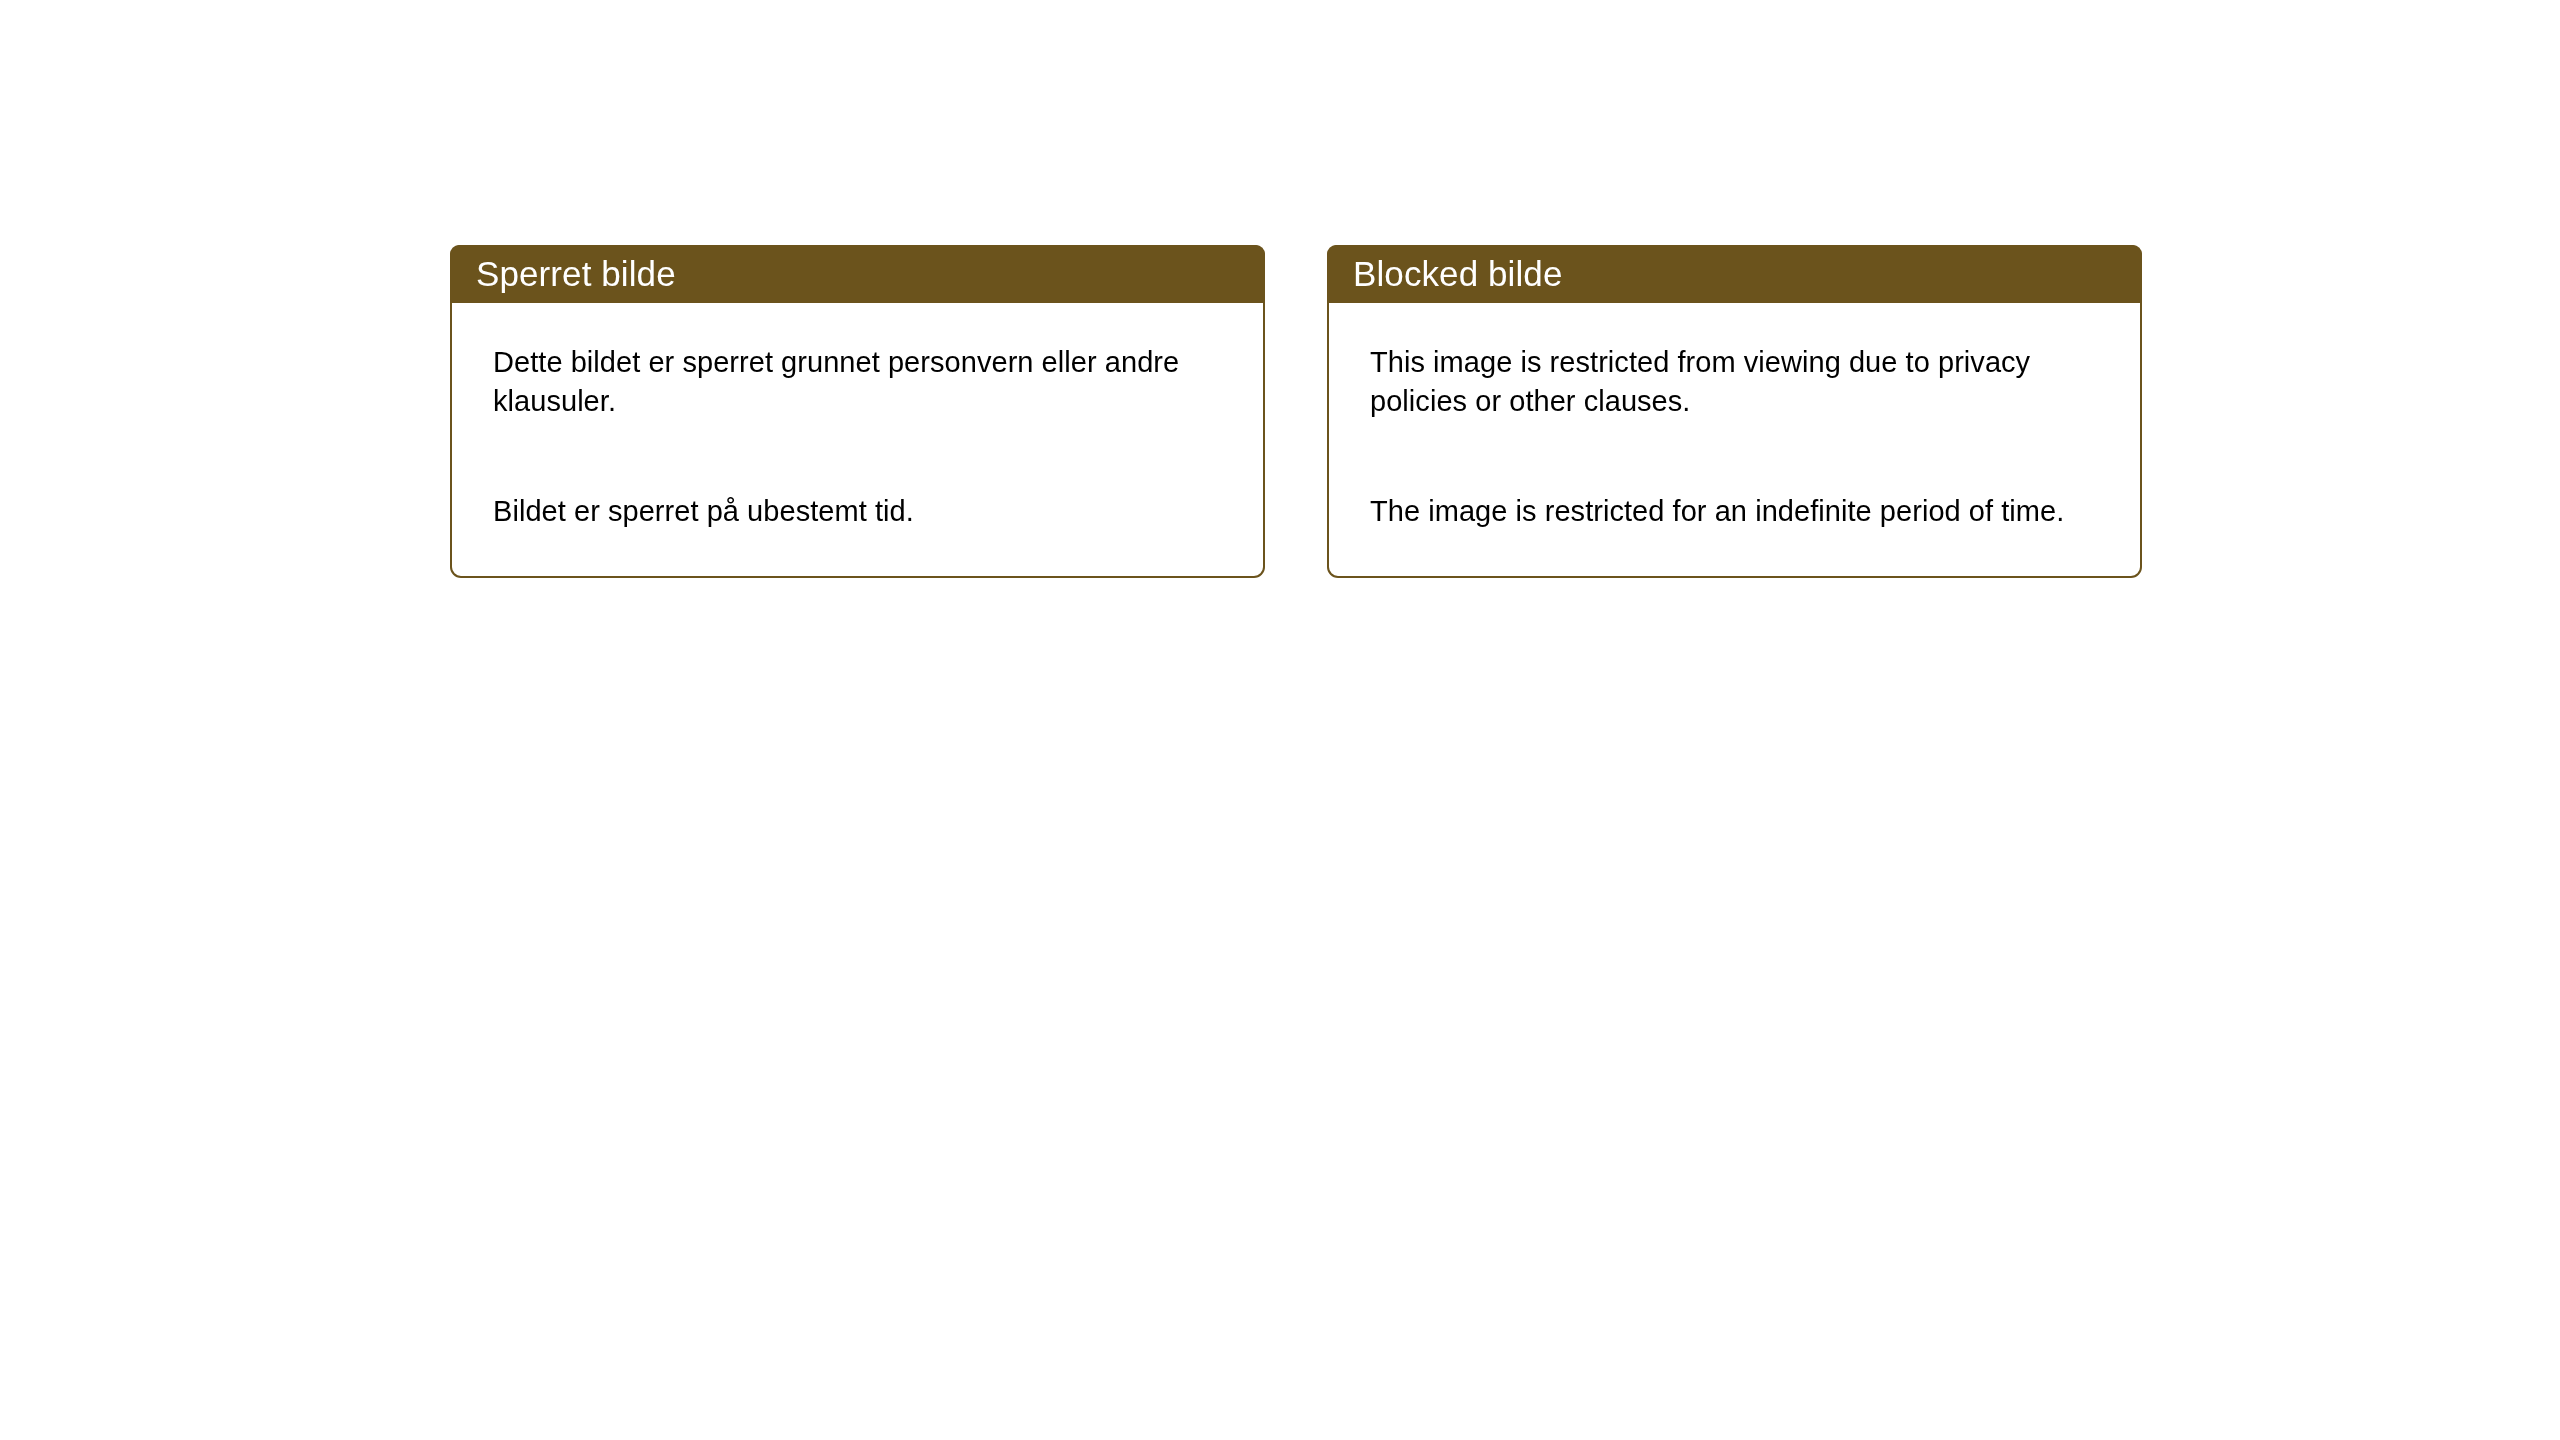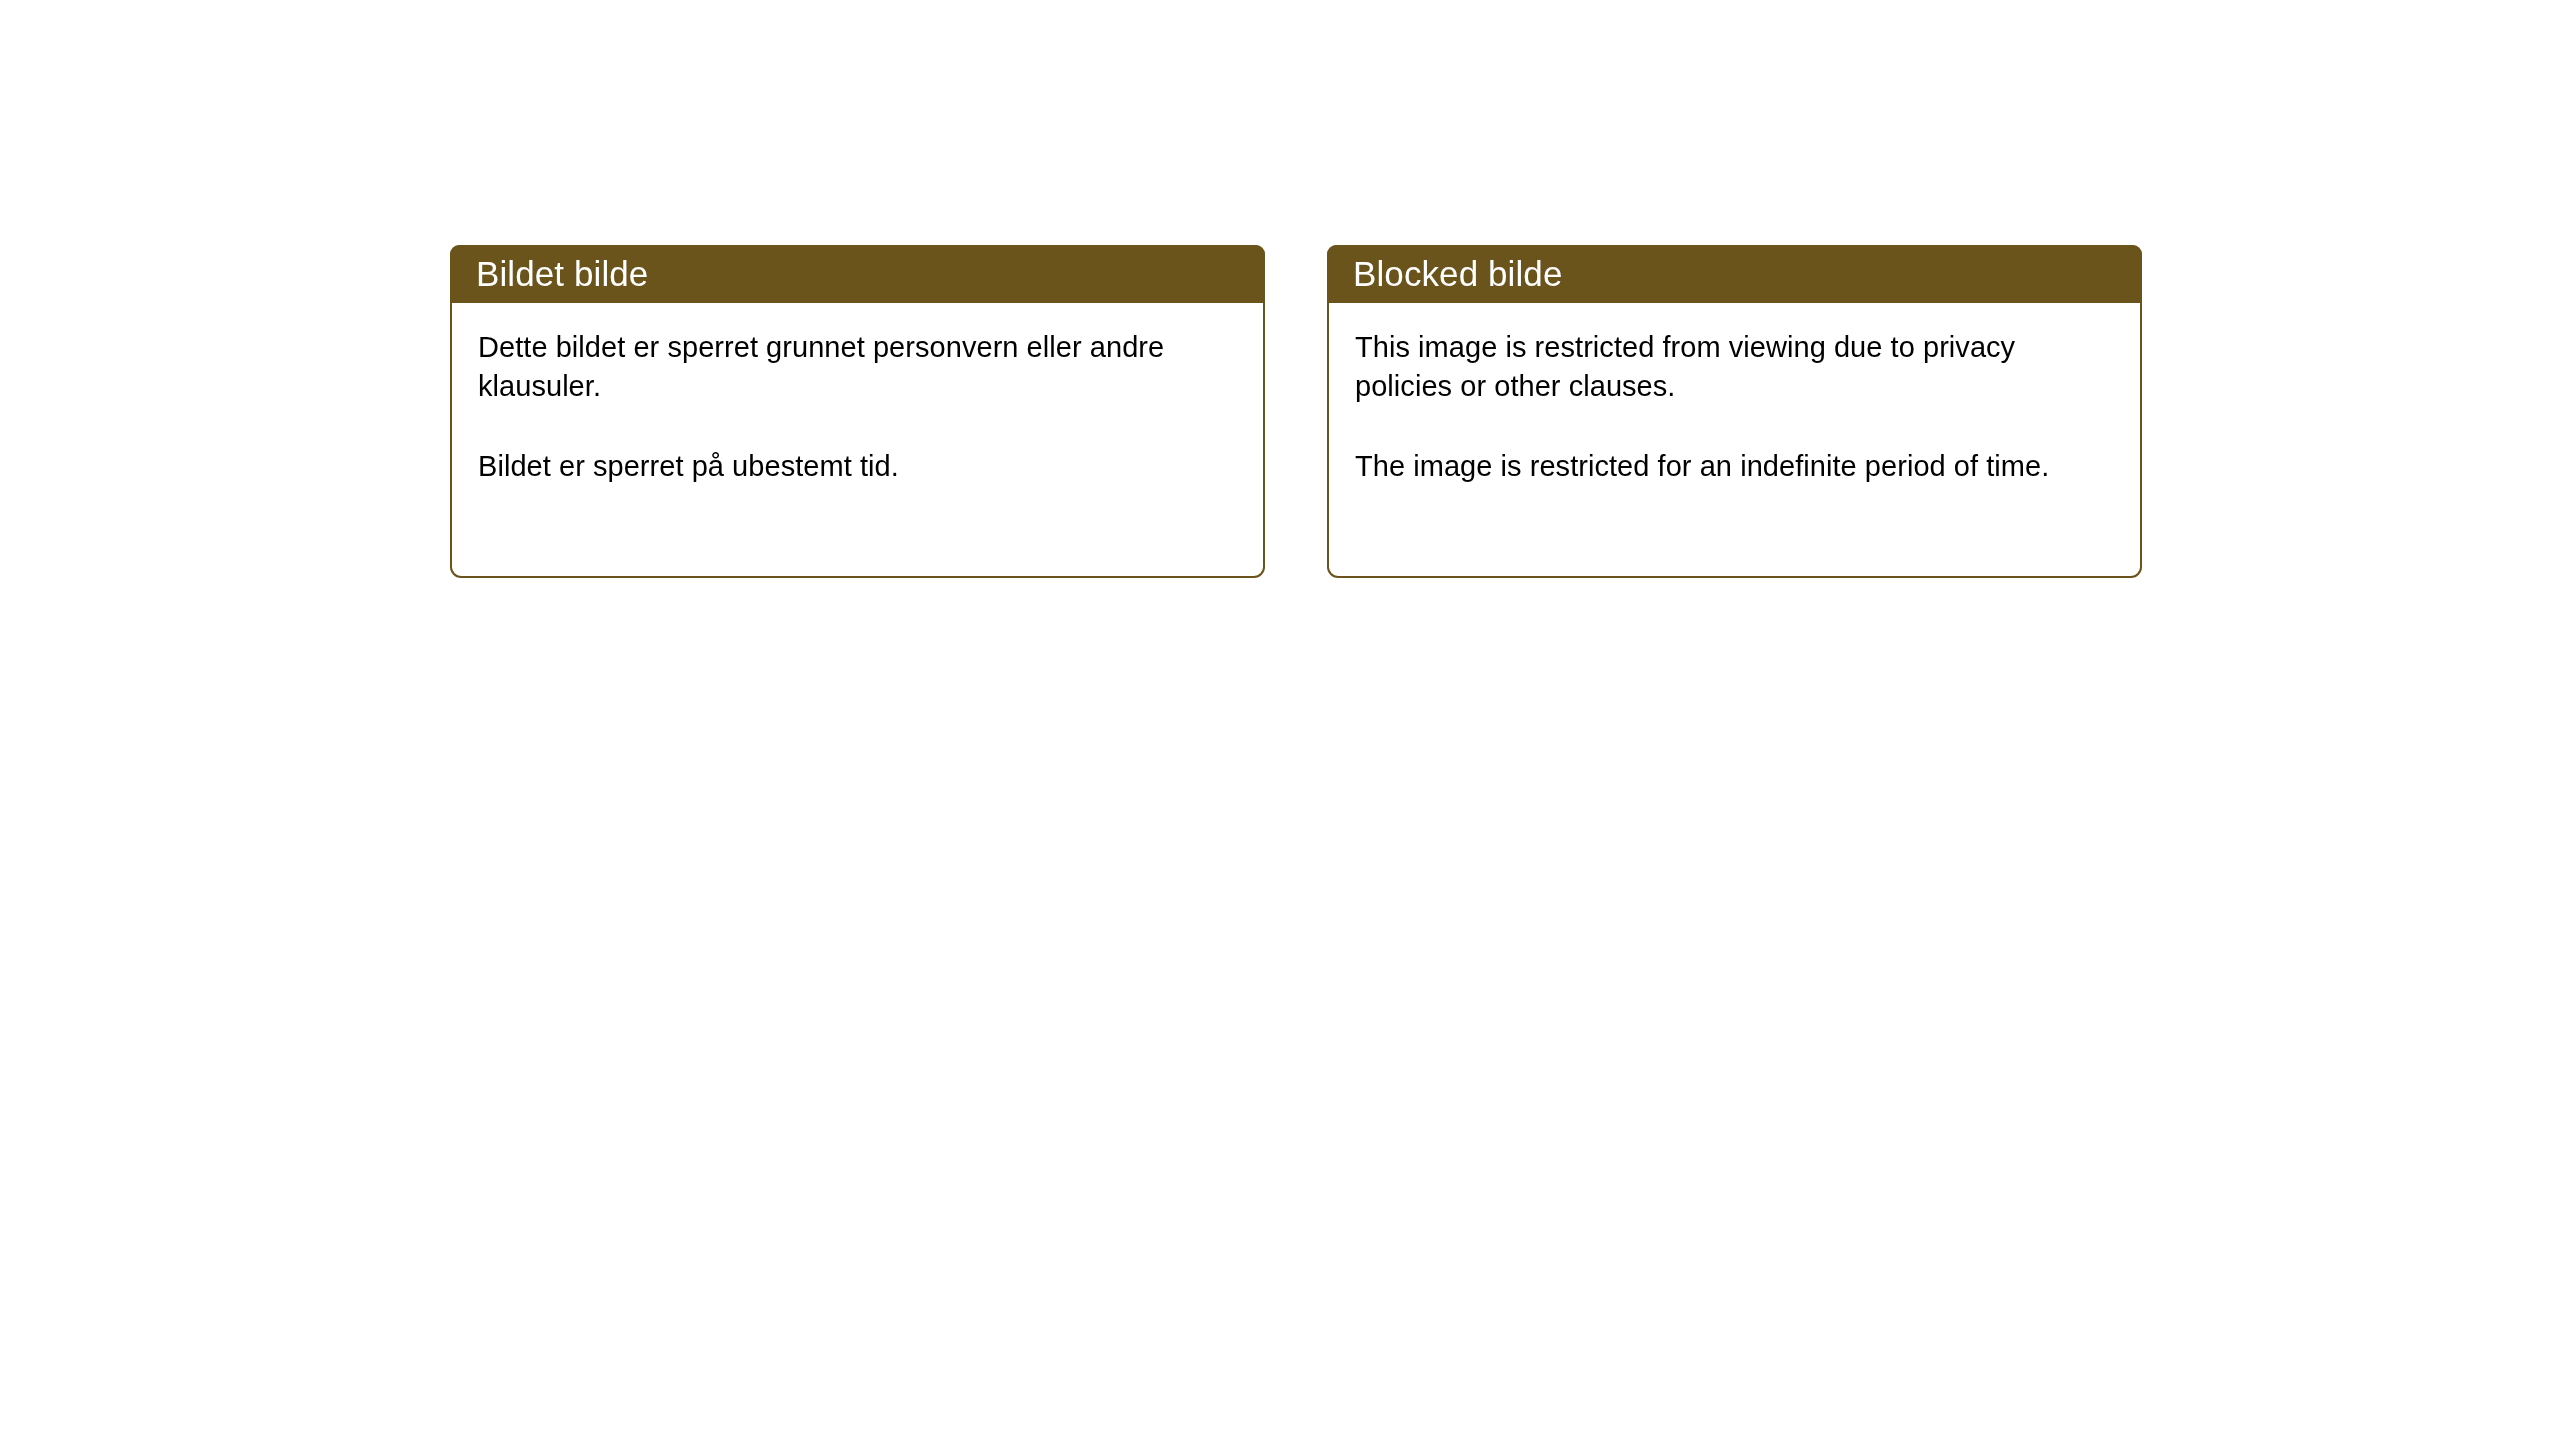--- a/index.html
+++ b/index.html
@@ -67,38 +67,38 @@
   .notice-card-body {
     flex: 1 1 auto;
     padding: 25px 26px 26px 26px;
     box-sizing: border-box;
   }
 
   .notice-paragraph {
     font-size: 29px;
     line-height: 1.33;
     color: #000000;
-    margin: 0;
+    margin: 15px;
     letter-spacing: 0.05px;
   }
 
   .paragraph-gap {
     height: 42px;
   }
 </style>
 </head>
 <body>
 
 <div id="stage">
 
   <div class="notice-row">
 
     <div class="notice-card">
       <div class="notice-card-header">
-        <div class="notice-card-title">Bildet bilde</div>
+        <div class="notice-card-title">Sperret bilde</div>
       </div>
       <div class="notice-card-body">
         <p class="notice-paragraph">Dette bildet er sperret grunnet personvern eller andre klausuler.</p>
         <div class="paragraph-gap"></div>
         <p class="notice-paragraph">Bildet er sperret på ubestemt tid.</p>
       </div>
     </div>
 
     <div class="notice-card">
       <div class="notice-card-header">

